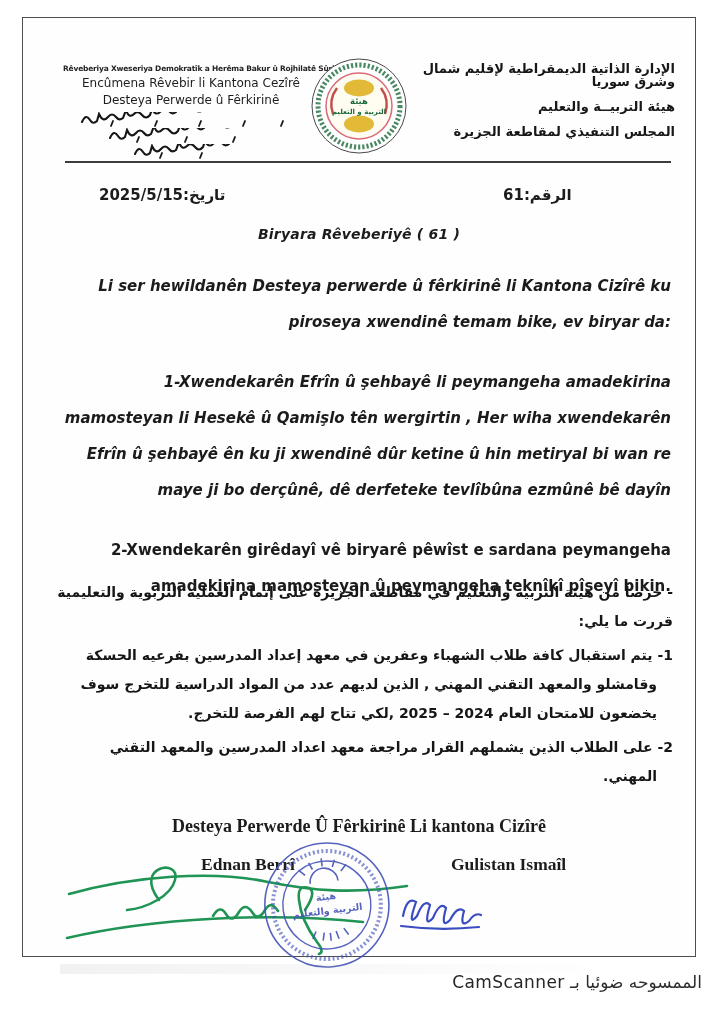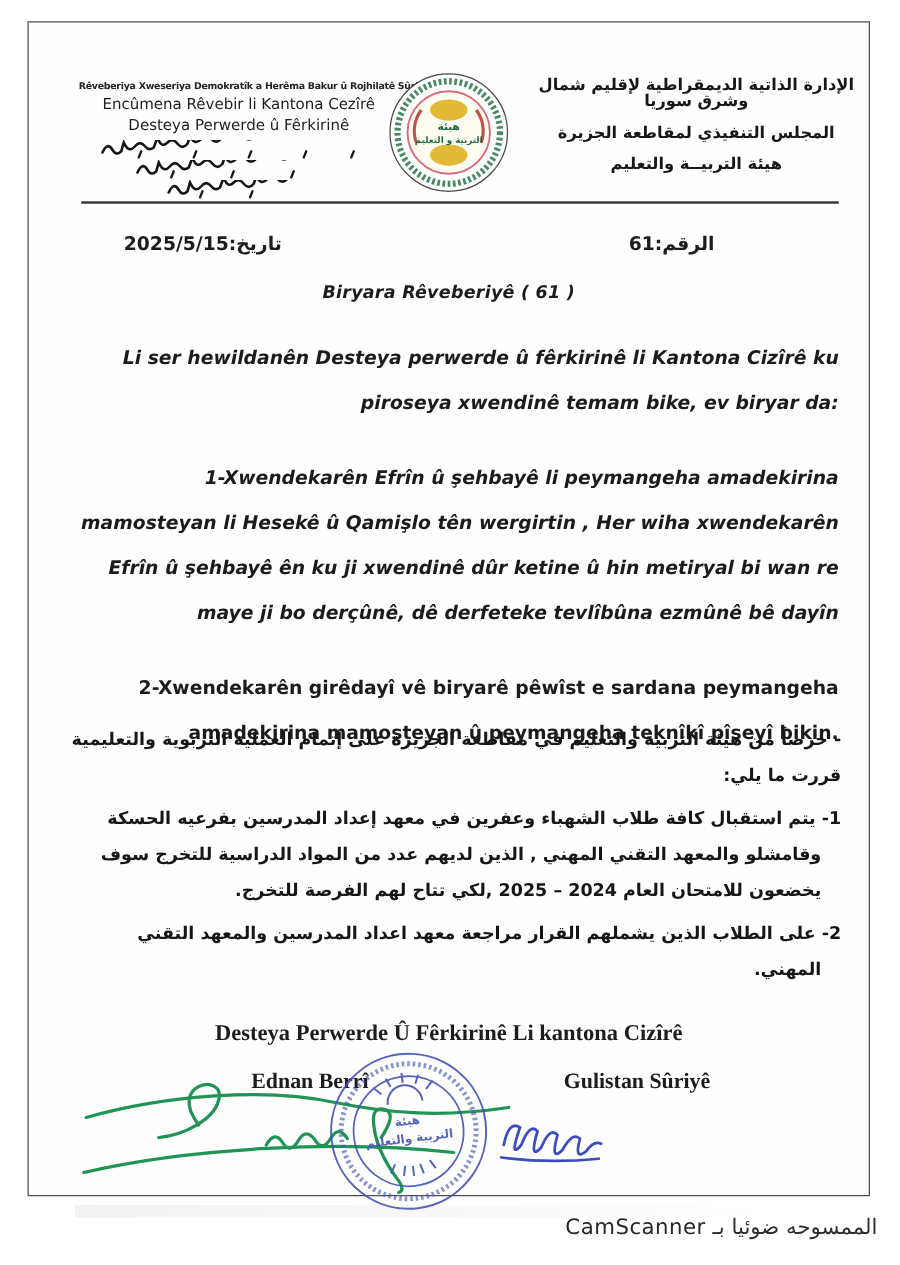--- a/index.html
+++ b/index.html
@@ -12,21 +12,21 @@
     position:absolute;left:22px;top:17px;width:672px;height:938px;
     border:1.5px solid #4e4e4e;background:#fefefe;
   }
   
   .hdr-left{position:absolute;left:40px;top:46px;width:256px;text-align:center;}
   .hdr-left .l1{font-size:7.5px;font-weight:bold;letter-spacing:-0.2px;color:#232323;white-space:nowrap;}
   .hdr-left .l2,.hdr-left .l3{font-size:12px;font-weight:normal;margin-top:3px;color:#1d1d1d;}
   .syriac{margin-top:5px;}
   .syriac svg{display:block;margin:1px auto;}
   .hdr-logo{position:absolute;left:286px;top:36px;width:100px;height:104px;}
-  .hdr-right{position:absolute;left:398px;top:44px;width:272px;text-align:center;direction:rtl;}
+  .hdr-right{position:absolute;left:380px;top:44px;width:272px;direction:rtl;}
   .hdr-right div{font-size:13px;font-weight:bold;line-height:1.0;margin-bottom:12px;color:#171717;}
   .hdr-rule{position:absolute;left:42px;top:143px;width:606px;height:2px;background:#3c3c3c;}
   
   .meta-date{position:absolute;left:76px;top:168px;font-size:15px;font-weight:bold;direction:rtl;text-align:center;}
   .meta-num{position:absolute;left:480px;top:168px;font-size:15px;font-weight:bold;direction:rtl;}
   
   .title{position:absolute;left:0;top:208px;width:100%;text-align:center;
     font-size:14px;font-weight:bold;font-style:italic;letter-spacing:.2px;}
   
   .body-ku{position:absolute;left:36px;top:250px;width:612px;}
@@ -87,22 +87,22 @@
         <path d="M76,60 a28,28 0 0 0 -4,-26" fill="none" stroke="#c0504d" stroke-width="2.5"></path>
         <ellipse cx="50" cy="34" rx="15" ry="8.5" fill="#e2ba37"></ellipse>
         <ellipse cx="50" cy="70" rx="15" ry="8.5" fill="#e2ba37"></ellipse>
         <text x="50" y="50" font-size="8.5" font-weight="bold" fill="#1d6b3c" text-anchor="middle" font-family="DejaVu Sans">هيئة</text>
         <text x="50" y="60" font-size="7" font-weight="bold" fill="#1d6b3c" text-anchor="middle" font-family="DejaVu Sans">التربية و التعليم</text>
       </svg>
     </div>
 
     <div class="hdr-right">
       <div>الإدارة الذاتية الديمقراطية لإقليم شمال وشرق سوريا</div>
+      <div>هيئة التربيــة والتعليم</div>
       <div>المجلس التنفيذي لمقاطعة الجزيرة</div>
-      <div>هيئة التربيــة والتعليم</div>
     </div>
 
     <div class="hdr-rule"></div>
 
     <div class="meta-date">تاريخ:2025/5/15</div>
     <div class="meta-num">الرقم:61</div>
 
     <div class="title">Biryara Rêveberiyê (  61  )</div>
 
     <div class="body-ku">
@@ -112,21 +112,21 @@
     </div>
 
     <div class="body-ar">
       <p>-   حرصاً من هيئة التربية والتعليم في مقاطعة الجزيرة على إتمام العملية التربوية والتعليمية قررت ما يلي:</p>
       <p class="hang">1- يتم استقبال كافة طلاب الشهباء وعفرين في معهد إعداد المدرسين بفرعيه الحسكة وقامشلو والمعهد التقني المهني , الذين لديهم عدد من المواد الدراسية للتخرج سوف يخضعون للامتحان العام 2024 – 2025 ,لكي تتاح لهم الفرصة للتخرج.</p>
       <p class="hang">2- على الطلاب الذين يشملهم القرار مراجعة معهد اعداد المدرسين  والمعهد التقني المهني.</p>
     </div>
 
     <div class="sig-title">Desteya Perwerde Û Fêrkirinê Li kantona Cizîrê</div>
     <div class="sig-name left">Ednan Berrî</div>
-    <div class="sig-name right">Gulistan Sûriyê</div>
+    <div class="sig-name right">Gulistan Ismaîl</div>
 
     <svg class="sig-green" width="350" height="102" viewBox="0 0 350 102">
       <g fill="none" stroke="#1f9455" stroke-width="2.6" stroke-linecap="round">
         <path d="M6,34 C70,16 150,10 205,22 C250,31 290,34 344,26"></path>
         <path d="M96,40 C70,6 118,-2 112,20 C108,36 84,48 64,50"></path>
         <path d="M4,78 C90,58 210,52 300,62"></path>
         <path d="M150,56 q7,-12 13,-2 q6,10 13,-2 q6,-10 13,0 q6,10 13,-2 q6,-10 13,1"></path>
         <path d="M242,50 q12,-18 4,-22 q-12,-4 -10,12 q2,20 18,42 q8,10 2,12"></path>
       </g>
     </svg>

